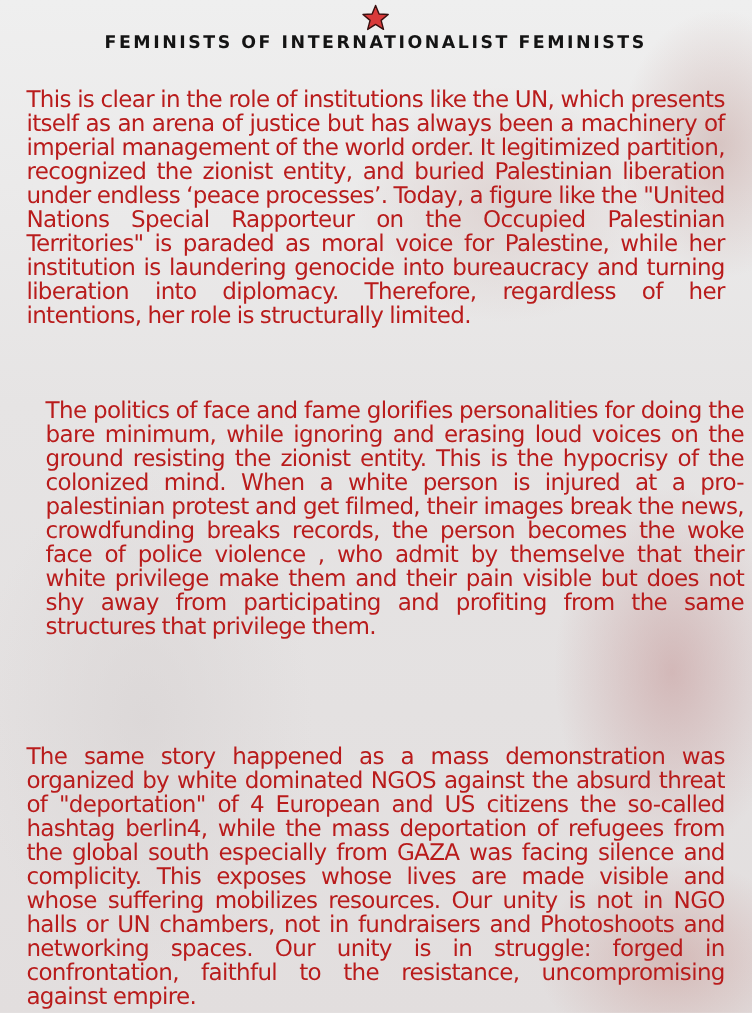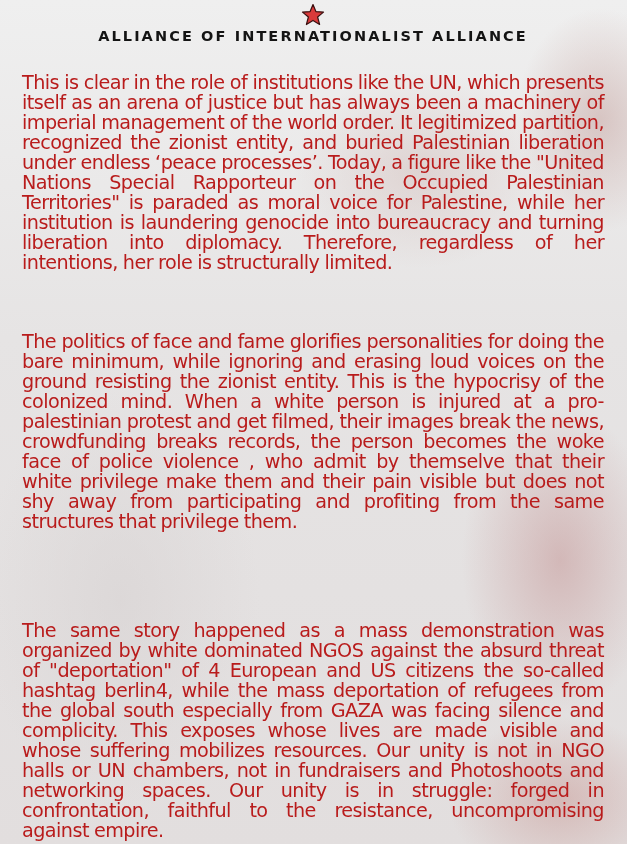--- a/index.html
+++ b/index.html
@@ -61,34 +61,34 @@
       margin: 0;
       font-family: "DejaVu Sans", sans-serif;
       font-size: 19.2px;
       line-height: 20px;
       color: #b91c1c;
       text-align: justify;
       letter-spacing: -0.55px;
       word-spacing: -0.5px;
     }
     .p1 { position: absolute; top: 73px; left: 0; width: 582px; }
-    .p2 { position: absolute; top: 332px; left: 0; width: 582px; }
+    .p2 { position: absolute; top: 332px; left: 16px; width: 582px; }
     .p3 { position: absolute; top: 621px; left: 0; width: 582px; }
   </style>
 </head>
 <body>
 
 <div class="bg"></div>
 
 <div class="content">
   <div class="header">
     <span class="star">
       <svg width="24" height="24" viewBox="0 0 24 24">
         <polygon points="12,1.5 14.9,8.6 22.5,9.1 16.6,14 18.6,21.5 12,17.4 5.4,21.5 7.4,14 1.5,9.1 9.1,8.6" fill="#d93a3a" stroke="#3a1010" stroke-width="1.2" stroke-linejoin="round"></polygon>
       </svg>
     </span>
-    <div class="org-name">ALLIANCE OF INTERNATIONALIST ALLIANCE</div>
+    <div class="org-name">FEMINISTS OF INTERNATIONALIST FEMINISTS</div>
   </div>
 
   <p class="paragraph p1">This is clear in the role of institutions like the UN, which presents itself as an arena of justice but has always been a machinery of imperial management of the world order. It legitimized partition, recognized the zionist entity, and buried Palestinian liberation under endless ‘peace processes’. Today, a figure like the "United Nations Special Rapporteur on the Occupied Palestinian Territories" is paraded as moral voice for Palestine, while her institution is laundering genocide into bureaucracy and turning liberation into diplomacy. Therefore, regardless of her intentions, her role is structurally limited.</p>
   <p class="paragraph p2">The politics of face and fame glorifies personalities for doing the bare minimum, while ignoring and erasing loud voices on the ground resisting the zionist entity. This is the hypocrisy of the colonized mind. When a white person is injured at a pro-palestinian protest and get filmed, their images break the news, crowdfunding breaks records, the person becomes the woke face of police violence , who admit by themselve that their white privilege make them and their pain visible but does not shy away from participating and profiting from the same structures that privilege them.</p>
   <p class="paragraph p3">The same story happened as a mass demonstration was organized by white dominated NGOS against the absurd threat of "deportation" of 4 European and US citizens the so-called hashtag berlin4, while the mass deportation of refugees from the global south especially from GAZA was facing silence and complicity. This exposes whose lives are made visible and whose suffering mobilizes resources. Our unity is not in NGO halls or UN chambers, not in fundraisers and Photoshoots and networking spaces. Our unity is in struggle: forged in confrontation, faithful to the resistance, uncompromising against empire.</p>
 </div>
 
 </body></html>

